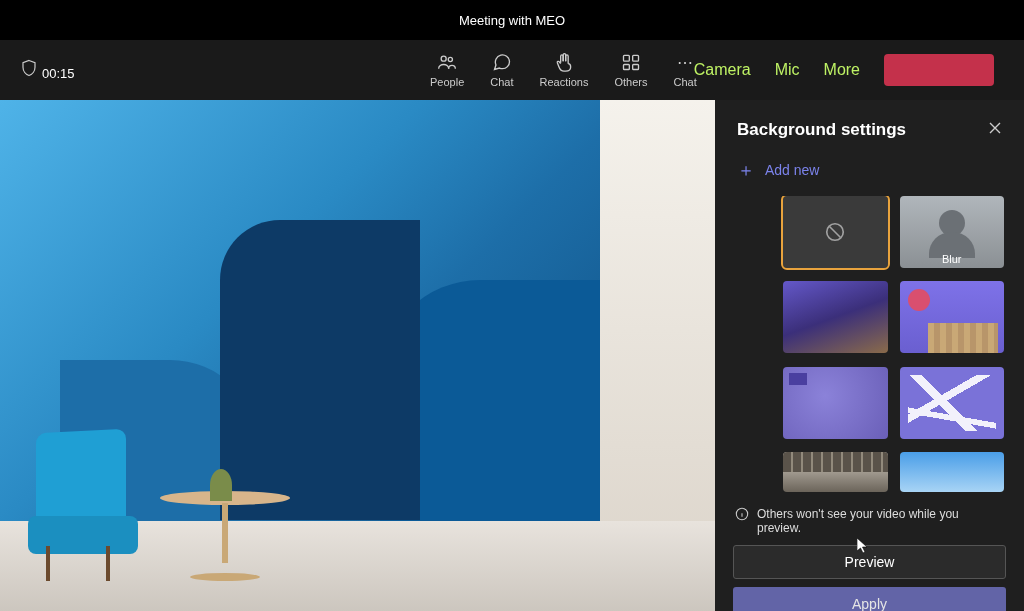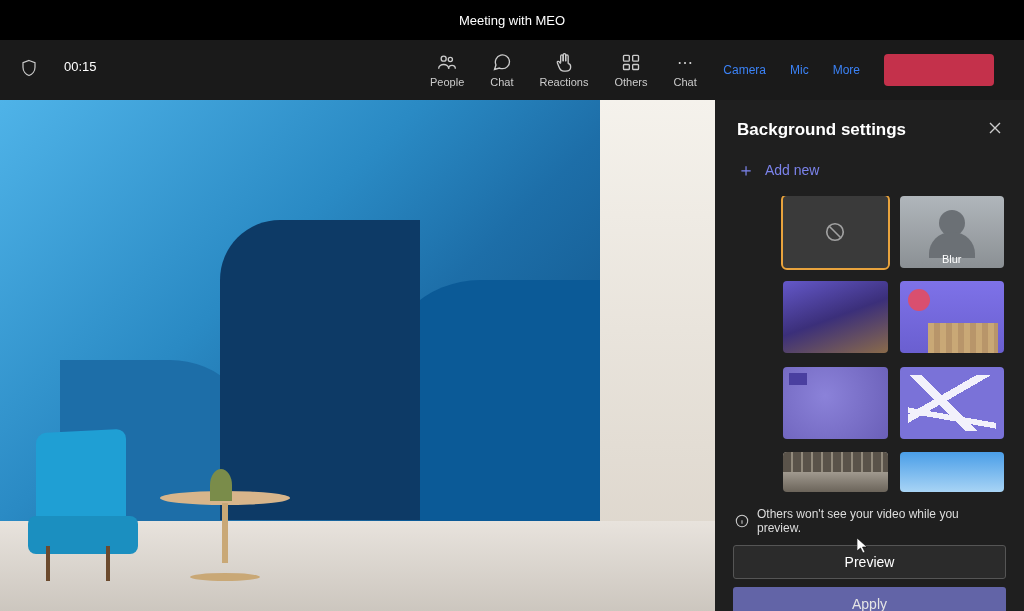--- a/index.html
+++ b/index.html
@@ -24,22 +24,22 @@
     .toolbar {
       height: 60px;
       background: #1a1a1a;
       display: flex;
       align-items: center;
       padding: 0 20px;
       position: relative;
     }
     .toolbar-left {
       display: flex;
-      align-items: flex-start;
-      gap: 26px;
+      align-items: flex-end;
+      gap: 4px;
     }
     .shield-icon svg { width: 18px; height: 18px; }
     .timer { font-size: 13px; color: #fff; }
     .toolbar-center {
       position: absolute;
       left: 430px;
       display: flex;
       gap: 26px;
       align-items: flex-end;
     }
@@ -53,21 +53,21 @@
       cursor: pointer;
     }
     .tb-btn .ic { width: 20px; height: 20px; display:flex; align-items:center; justify-content:center; }
     .toolbar-right {
       margin-left: auto;
       display: flex;
       align-items: center;
       gap: 24px;
       padding-right: 10px;
     }
-    .tb-label { font-size: 12px; color: #3b82f6; cursor: pointer; }
+    .tb-label { font-size: 16px; color: #bef264; cursor: pointer; }
     .leave-btn {
       background: #c4314b;
       width: 110px;
       height: 32px;
       border-radius: 4px;
     }
     .main {
       display: flex;
       height: 521px;
     }
@@ -168,21 +168,21 @@
     .tile-notes::before{content:'';position:absolute;inset:8px;background:
       linear-gradient(45deg, transparent 40%, #fff 40%, #fff 48%, transparent 48%),
       linear-gradient(-30deg, transparent 55%, #fff 55%, #fff 63%, transparent 63%),
       linear-gradient(10deg, transparent 25%, #fff 25%, #fff 33%, transparent 33%); opacity:.9;}
     .tile-office { background: linear-gradient(180deg,#d6cfc4 0%, #6b645a 100%);}
     .tile-office::before{content:'';position:absolute;left:0;top:0;right:0;height:20px;background:repeating-linear-gradient(90deg,#5a534a 0,#5a534a 8px,#928a7c 8px,#928a7c 10px);}
     .tile-sky { background: linear-gradient(180deg,#4a9ee8 0%, #a8d4f5 100%);}
     .tile-partial { height: 40px; }
 
     .info-row {
-      display:flex; align-items:center; gap:8px;
+      display:flex; align-items:flex-start; gap:8px;
       padding: 8px 20px 10px 20px;
       font-size: 12px; color:#ddd;
     }
     .info-row .info-ic { width:14px; height:14px; flex-shrink:0; }
     .preview-btn {
       margin: 0 18px 8px 18px;
       height: 34px;
       background: #2b2b2b;
       border: 1px solid #555;
       border-radius: 3px;

